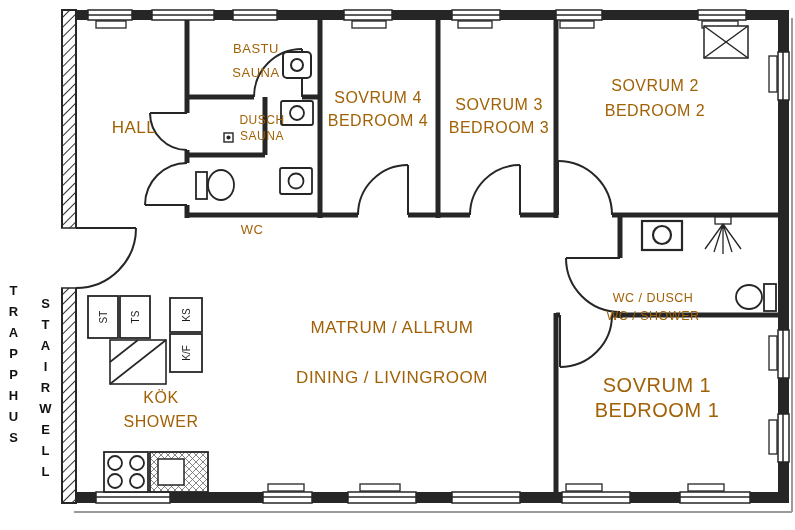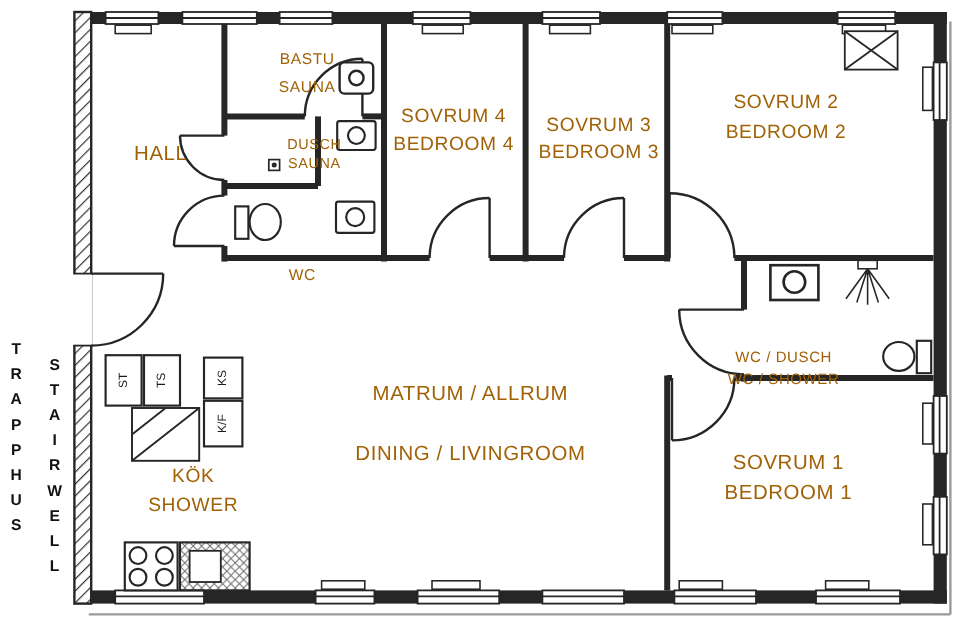--- a/index.html
+++ b/index.html
@@ -49,21 +49,21 @@
   .label-sauna    { left: 256px; top: 61px;  font-size: 13px; line-height: 24px; }
   .label-shower   { left: 234px; top: 128px; font-size: 12px; line-height: 16px; margin-left: 28px; }
   .label-wc       { left: 252px; top: 181px; font-size: 13px; margin-top: 48px; }
   .label-bed4     { left: 378px; top: 109px; font-size: 16px; line-height: 23px; }
   .label-bed3     { left: 499px; top: 116px; font-size: 16px; line-height: 23px; }
   .label-bed2     { left: 655px; top: 98px; font-size: 16px; line-height: 25px; }
   .label-bath     { left: 653px; top: 283px; font-size: 12.5px; line-height: 18px; margin-top: 24px; }
   .label-living   { left: 392px; top: 353px; font-size: 17px; }
   .label-living .line1 { margin-bottom: 30px; }
   .label-kitchen  { left: 161px; top: 410px; font-size: 16px; line-height: 24px; }
-  .label-bed1     { left: 657px; top: 398px; font-size: 17px; line-height: 25px; }
+  .label-bed1     { left: 657px; top: 398px; font-size: 20px; line-height: 25px; }
   #lbl-trapphus   { left: 6px;  top: 283px; }
   #lbl-stairwell  { left: 38px; top: 296px; }
   #lbl-st  { left: 103px; top: 317px; }
   #lbl-ts  { left: 135px; top: 317px; }
   #lbl-ks  { left: 186px; top: 315px; }
   #lbl-kf  { left: 186px; top: 353px; }
 </style>
 </head>
 <body>
 

